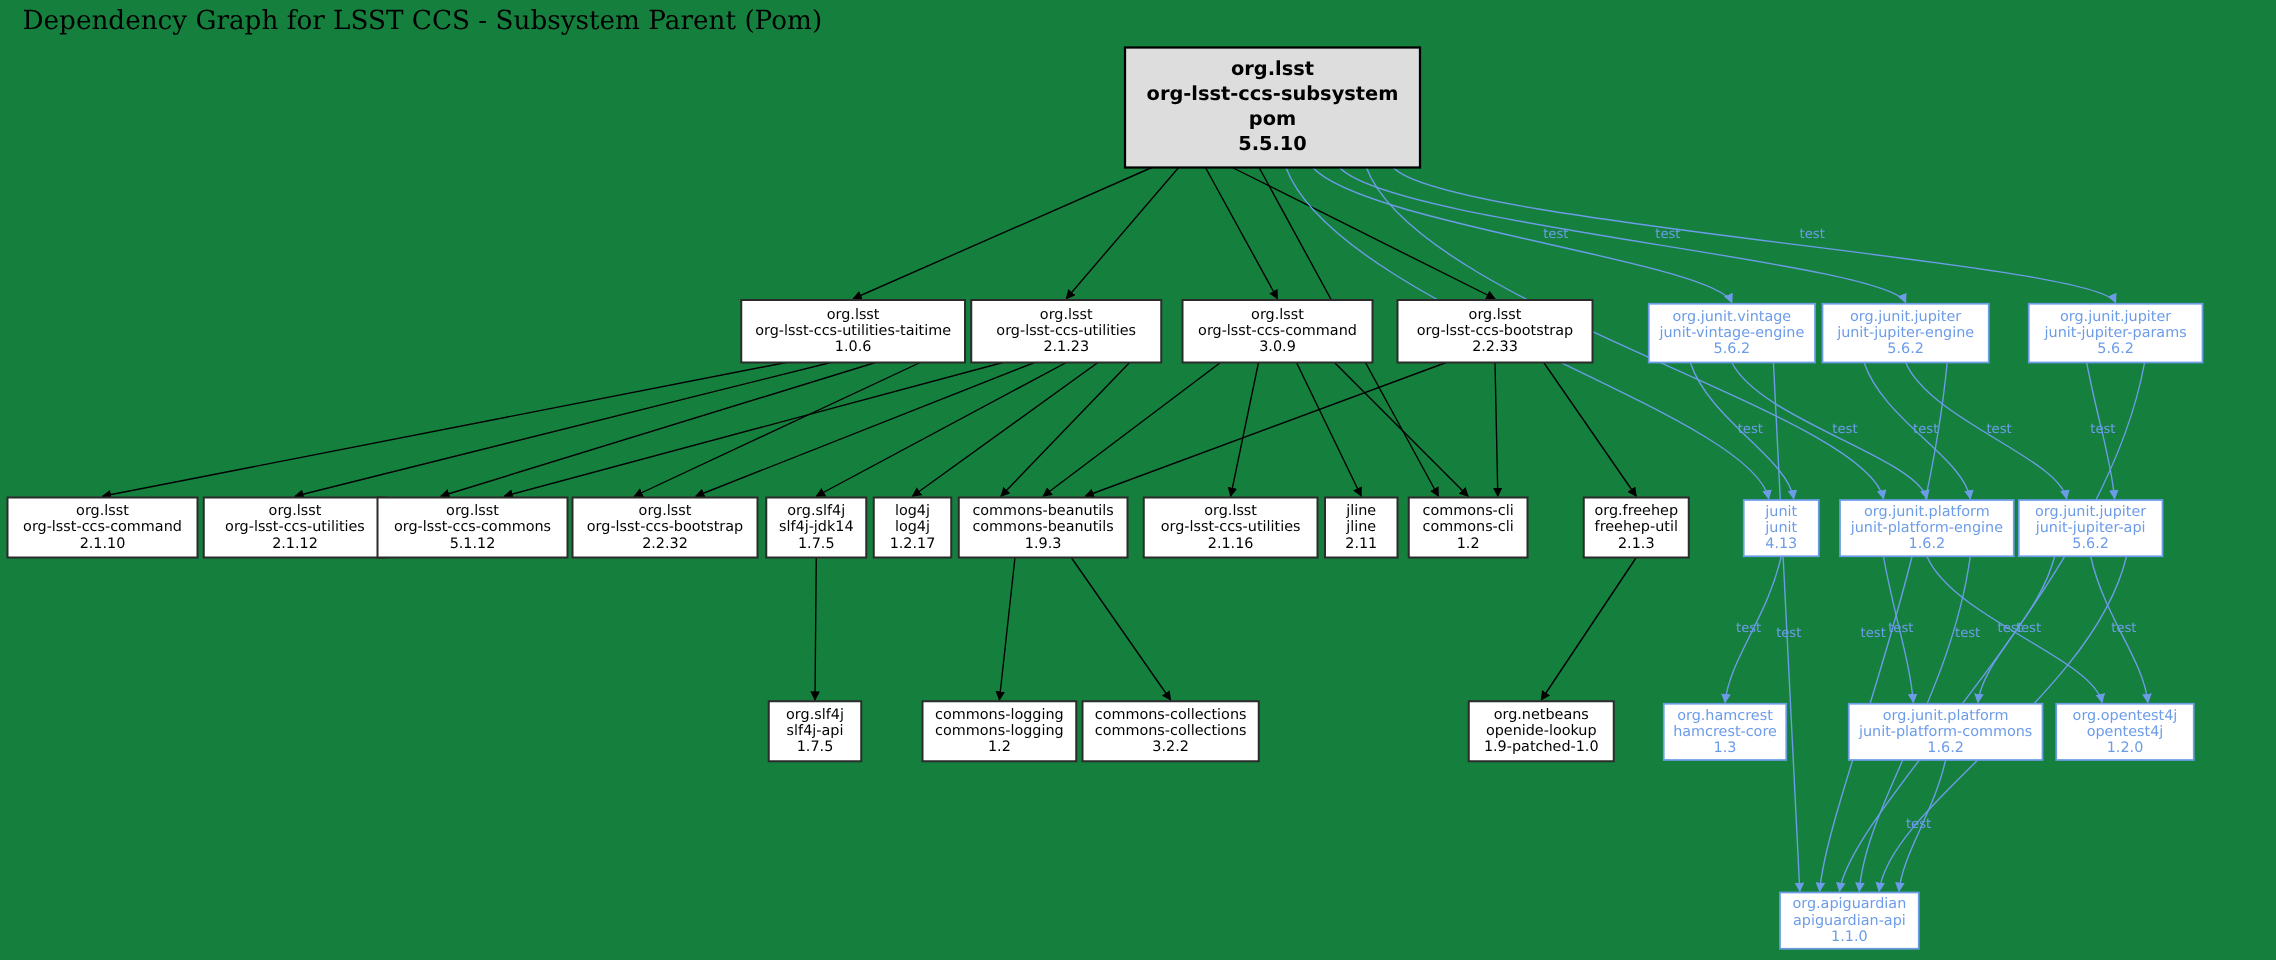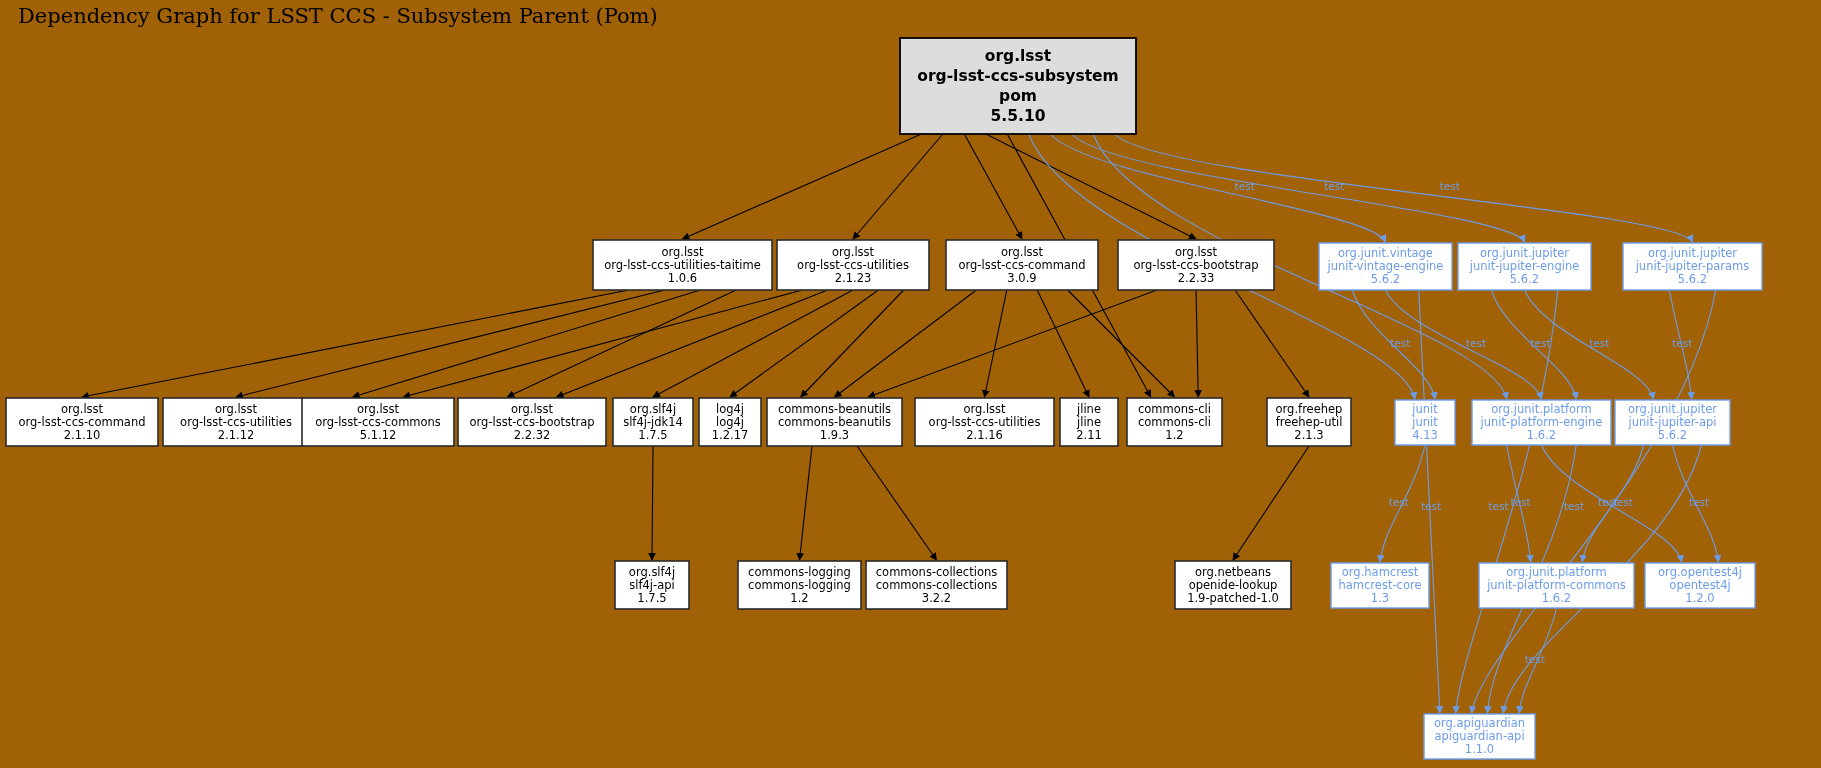--- a/index.html
+++ b/index.html
@@ -4,21 +4,21 @@
 <style>
   html, body {
     margin: 0;
     padding: 0;
     background: #ffffff;
   }
   #page {
     position: relative;
     width: 1821px;
     height: 768px;
-    background: #a16207;
+    background: #15803d;
     overflow: hidden;
     font-family: "DejaVu Sans", sans-serif;
   }
   #title {
     position: absolute;
     left: 18px;
     top: 4px;
     font-family: "DejaVu Serif", serif;
     font-size: 21px;
     color: #000000;

